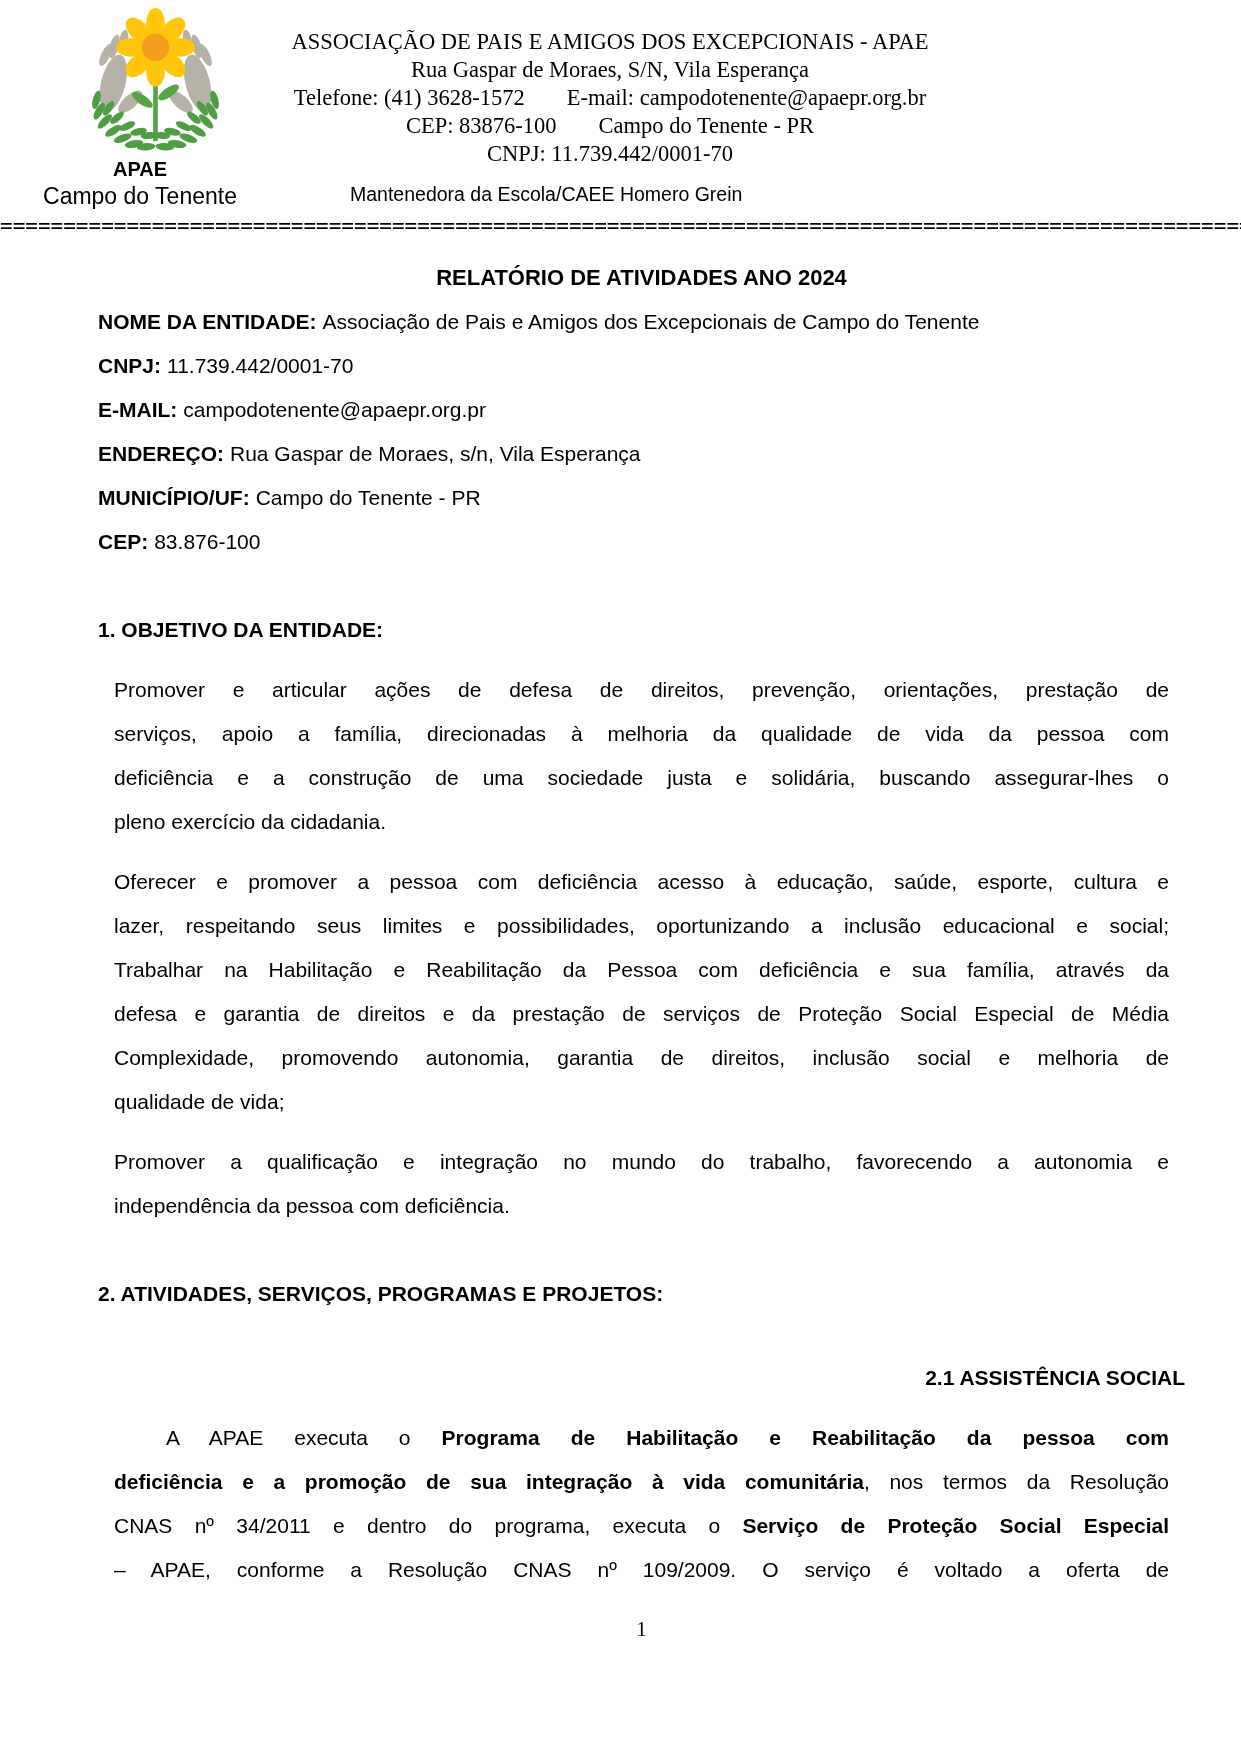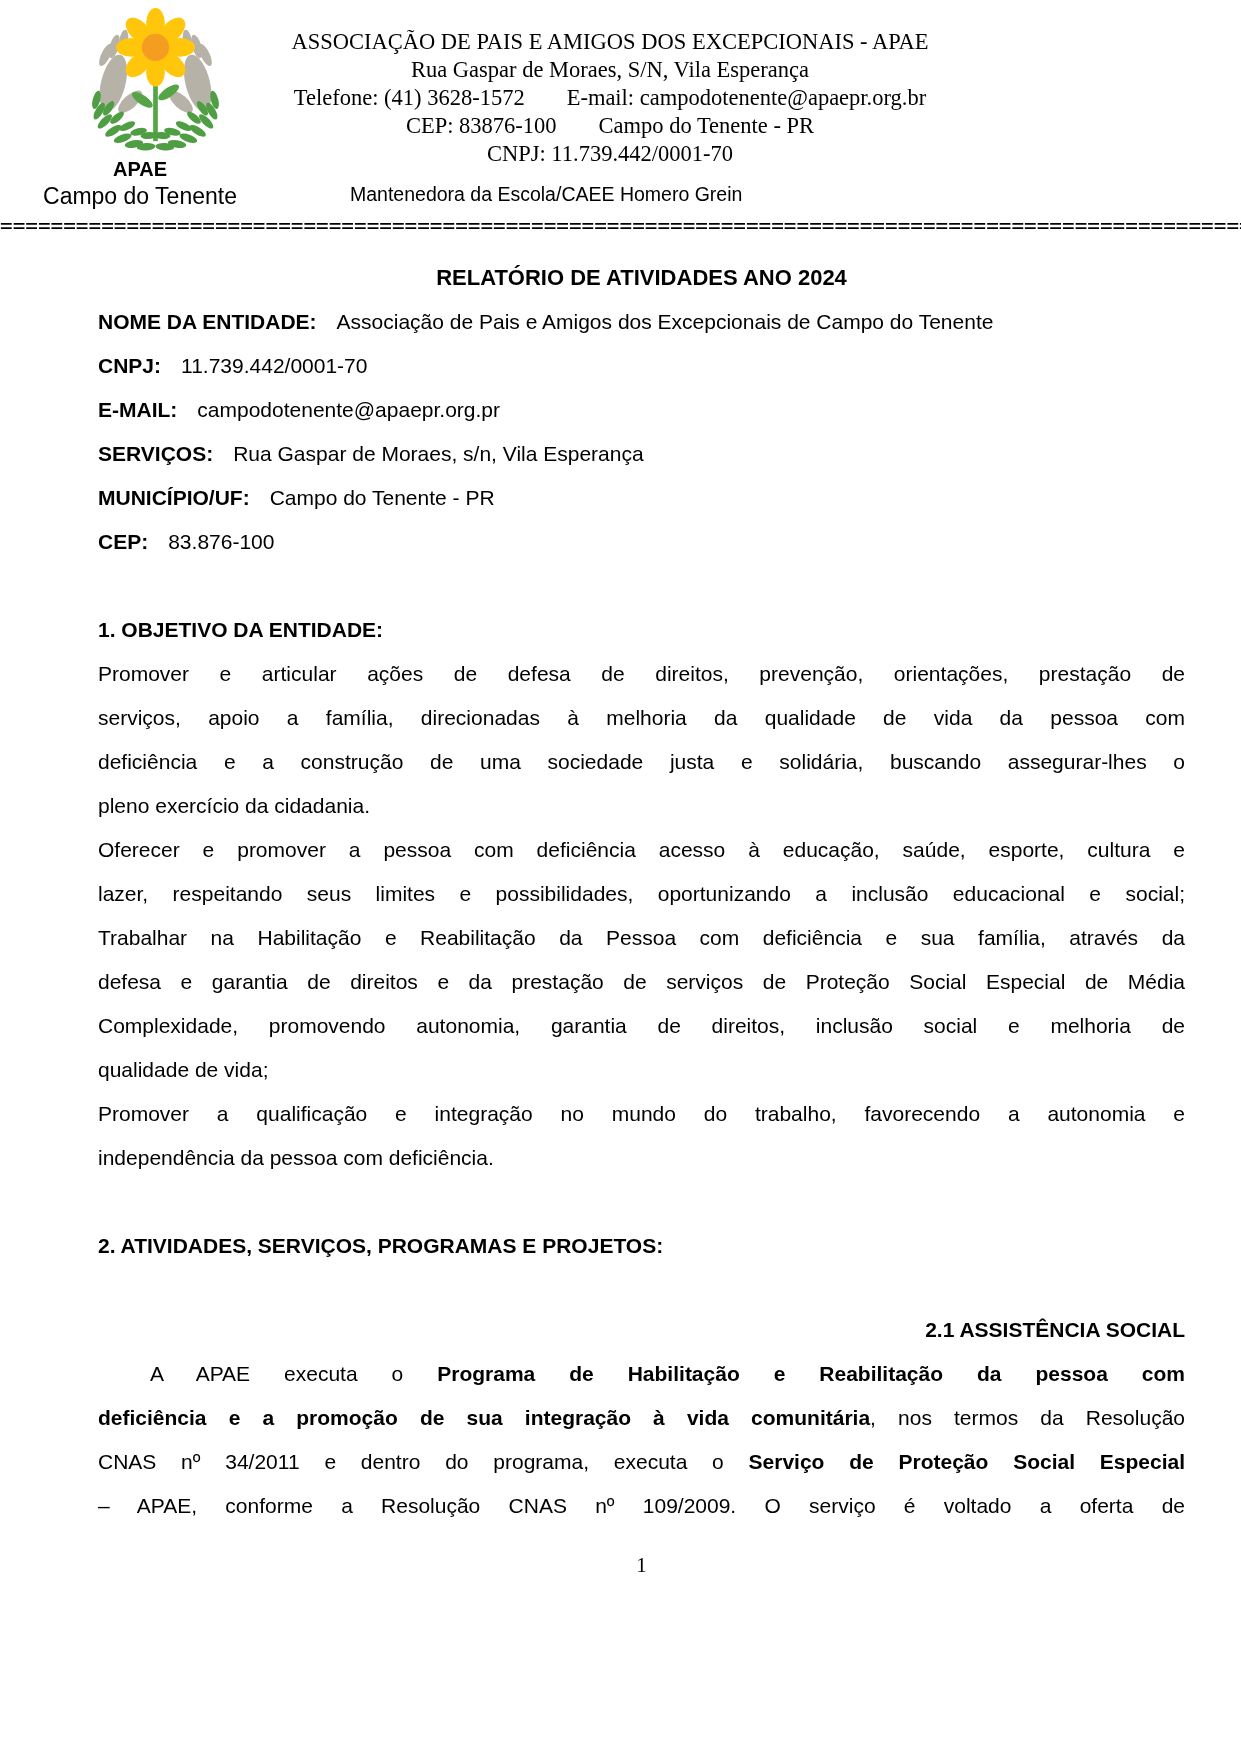--- a/index.html
+++ b/index.html
@@ -25,24 +25,24 @@
   
   .divider{
     height:24px;line-height:20px;font-family:"DejaVu Sans Mono", monospace;
     font-size:21px;white-space:nowrap;overflow:hidden;letter-spacing:0;
   }
   
   .doc-body{margin:0 56px 0 98px;font-size:21px;line-height:44px;}
   .title{font-size:22px;font-weight:bold;text-align:center;
     margin:16px 0 0 0;line-height:44px;}
   .field-line{text-align:left;}
-  .field-line .lbl{font-weight:bold;margin-right:20px;}
+  .field-line .lbl{font-weight:bold;margin-right:6px;}
   .h-sec{font-weight:bold;font-size:21px;margin:44px 0 0 0;line-height:44px;text-align:left;}
   .h-sub{font-weight:bold;font-size:21px;margin:40px 0 0 0;line-height:44px;text-align:right;}
-  .para{margin:0;}
+  .para{margin:16px;}
   .jline{text-align:justify;text-align-last:justify;}
   .jline.last{text-align:justify;text-align-last:left;}
   .indent{text-indent:52px;}
   .b{font-weight:bold;}
   .pageno{text-align:center;font-family:"Liberation Serif", serif;
     font-size:21px;margin-top:24px;line-height:26px;}
 </style>
 </head>
 <body>
 
@@ -136,21 +136,21 @@
     <div class="field-line">
       <span class="lbl">NOME DA ENTIDADE:</span><span>Associação de Pais e Amigos dos Excepcionais de Campo do Tenente</span>
     </div>
     <div class="field-line">
       <span class="lbl">CNPJ:</span><span>11.739.442/0001-70</span>
     </div>
     <div class="field-line">
       <span class="lbl">E-MAIL:</span><span>campodotenente@apaepr.org.pr</span>
     </div>
     <div class="field-line">
-      <span class="lbl">SERVIÇOS:</span><span>Rua Gaspar de Moraes, s/n, Vila Esperança</span>
+      <span class="lbl">ENDEREÇO:</span><span>Rua Gaspar de Moraes, s/n, Vila Esperança</span>
     </div>
     <div class="field-line">
       <span class="lbl">MUNICÍPIO/UF:</span><span>Campo do Tenente - PR</span>
     </div>
     <div class="field-line">
       <span class="lbl">CEP:</span><span>83.876-100</span>
     </div>
 
     <h2 class="h-sec">1. OBJETIVO DA ENTIDADE:</h2>
 

